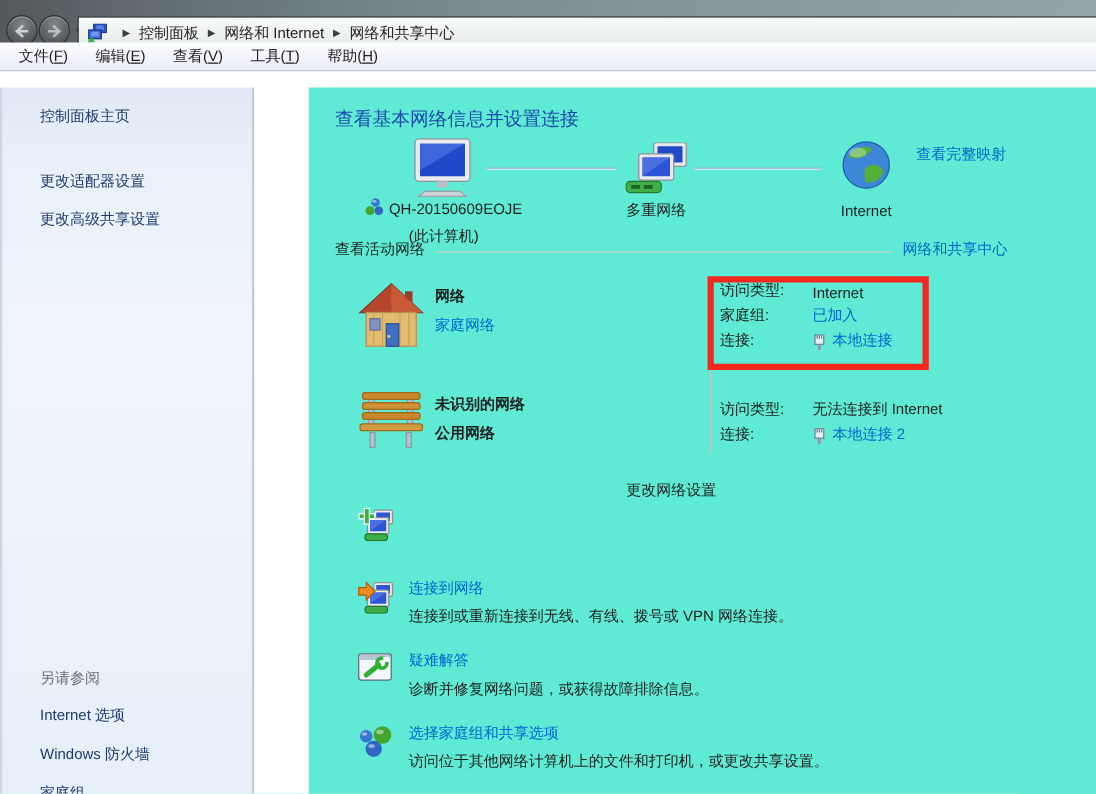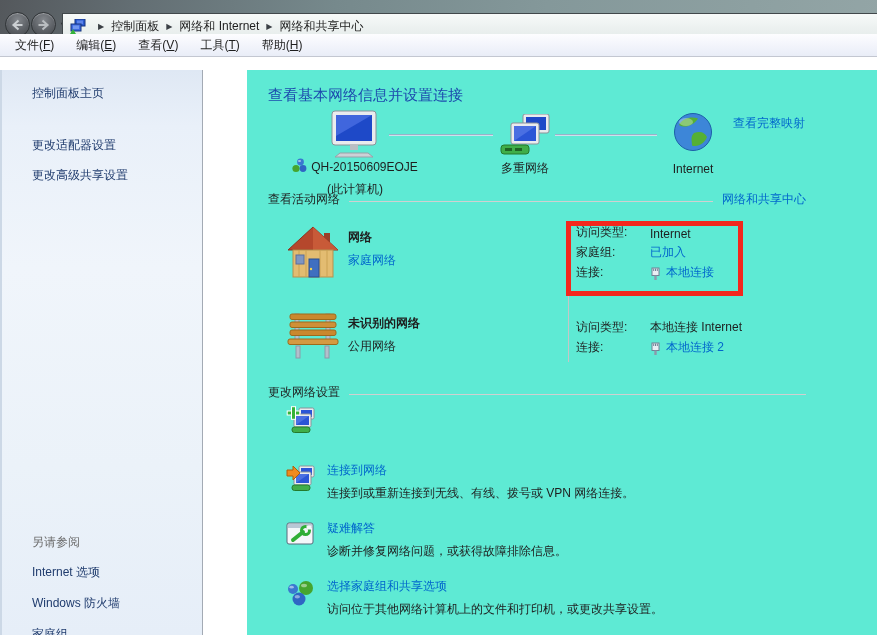--- a/index.html
+++ b/index.html
@@ -59,30 +59,30 @@
   .comp-label { left:18px; top:50px; width:180px; }
   .comp-label .row1 { display:flex; align-items:center; justify-content:center; gap:4px; }
   .comp-sub { margin-top:5px; }
   .multi-label { left:233px; top:52px; width:90px; }
   .inet-label { left:404px; top:54px; width:84px; }
 
   
   .section-hd { position:absolute; left:21px; right:71px; display:flex; align-items:center; gap:9px; }
   .section-hd .rule { flex:1; height:1px; background:#d0d0d0; margin-top:3px; }
   .active-hd { top:121px; }
-  .settings-hd { top:314px; }
+  .settings-hd { top:314px;flex-direction:column; }
 
   
   .net-icon { position:absolute; display:inline-flex; }
   .net1-icon { left:39px; top:155px; }
   .net2-icon { left:39px; top:242px; }
   .net-name { position:absolute; left:101px; font-weight:bold; }
   .net1-name { top:159px; } .net2-name { top:245px; }
   .net-profile { position:absolute; left:101px; }
-  .net1-profile { top:182px; } .net2-profile { top:268px; color:#1e1e1e; cursor:default; }
+  .net1-profile { top:182px; } .net2-profile { top:268px; color:#1e1e1e; cursor:default;font-weight:bold; }
   .net-details { position:absolute; left:329px; }
   .net1-details { top:151px; } .net2-details { top:246px; }
   .det-row { display:flex; align-items:flex-end; height:20px; }
   .det-label { width:74px; }
   .plug { display:inline-flex; margin-right:5px; }
   .col-divider { position:absolute; left:321px; top:152px; width:1px; height:140px; background:#c6c6c6; }
   .red-annotation { position:absolute; left:319px; top:151px; width:177px; height:75px;
     border:5px solid #f3271d; z-index:10; pointer-events:none; }
 
   
@@ -267,21 +267,21 @@
           <rect x="2" y="27" width="50" height="5.5" rx="2" fill="#d49a42" stroke="#9d6a1c"></rect>
           <rect x="10" y="34" width="4" height="12" fill="#b3bfcc" stroke="#8b99a8"></rect>
           <rect x="39" y="34" width="4" height="12" fill="#b3bfcc" stroke="#8b99a8"></rect>
         </svg>
       </span>
       <div class="net-name net2-name">未识别的网络</div>
       <div class="net-profile net2-profile">公用网络</div>
       <div class="net-details net2-details" id="net2-details">
           <div class="det-row">
             <span class="det-label">访问类型:</span>
-            <span>本地连接 Internet</span>
+            <span>无法连接到 Internet</span>
           </div>
           <div class="det-row">
             <span class="det-label">连接:</span>
             <span class="plug">
               <svg width="11" height="14" viewBox="0 0 11 14">
                 <rect x="2" y="1" width="7" height="7.5" fill="#e8eef4" stroke="#6f8094"></rect>
                 <path d="M3.7 1.6 v2.4 M5.5 1.6 v2.4 M7.3 1.6 v2.4" stroke="#6f8094" stroke-width="1"></path>
                 <rect x="4.3" y="8.5" width="2.4" height="4.5" fill="#8a9aac"></rect>
               </svg>
             </span>

